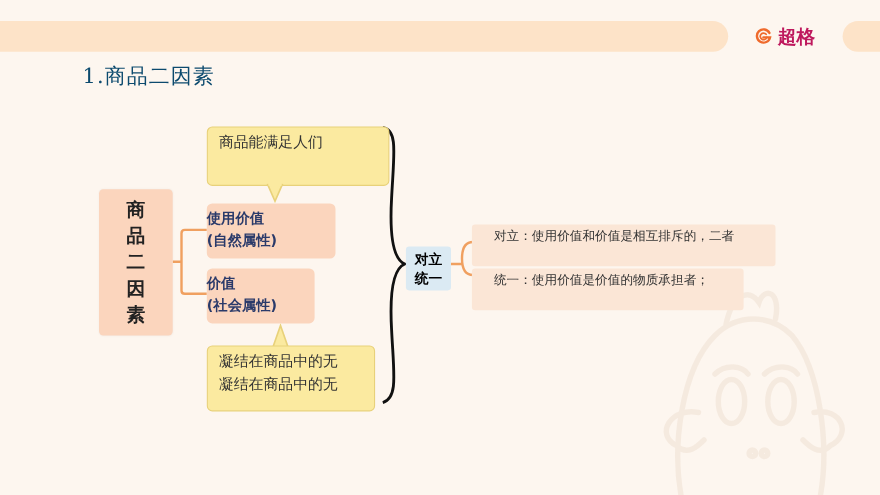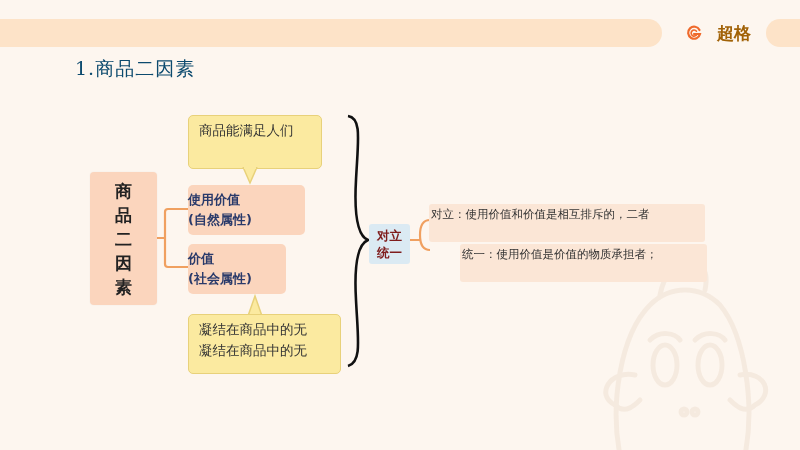--- a/index.html
+++ b/index.html
@@ -1,27 +1,27 @@
 <!DOCTYPE html>
 <html><head>
 <meta charset="utf-8">
 <style>
   html,body{margin:0;padding:0;}
   body{width:800px;height:450px;overflow:hidden;background:#fdf6ef;position:relative;font-family:"DejaVu Sans",sans-serif;}
   .topbar-left{position:absolute;left:-10px;top:19px;width:672px;height:28px;background:#fde3c8;border-radius:0 14px 14px 0;}
   .topbar-right{position:absolute;left:766px;top:19px;width:60px;height:28px;background:#fde3c8;border-radius:14px 0 0 14px;}
-  .logo{position:absolute;left:686px;top:22px;height:22px;display:flex;align-items:center;gap:15px;color:#a16207;font-weight:bold;font-size:17px;}
+  .logo{position:absolute;left:686px;top:22px;height:22px;display:flex;align-items:center;gap:5px;color:#be185d;font-weight:bold;font-size:17px;}
   .logo-icon{width:16px;height:16px;}
   .title{position:absolute;left:75px;top:56px;font-family:"DejaVu Serif",serif;font-size:19px;color:#0c4a6e;letter-spacing:1px;}
   .root{position:absolute;left:90px;top:172px;width:67px;height:133px;background:#fbd5bd;border-radius:4px;display:flex;flex-direction:column;align-items:center;justify-content:center;box-shadow:0 0 2px rgba(0,0,0,0.05);}
   .root span{font-weight:bold;font-size:17px;color:#222;line-height:24px;}
   .node{position:absolute;background:#fbd5bd;border-radius:5px;display:flex;flex-direction:column;align-items:flex-start;justify-content:center;color:#2a3a6a;font-weight:bold;font-size:13px;line-height:20px;}
   .callout{position:absolute;background:#fbeaa0;border:1.5px solid #e8d17a;border-radius:5px;color:#333;font-size:13.5px;line-height:21px;padding:4px 10px;box-sizing:border-box;}
-  .relation{position:absolute;left:369px;top:224px;width:41px;height:40px;background:#dbeaf3;border-radius:3px;display:flex;flex-direction:column;align-items:center;justify-content:center;font-weight:bold;font-size:12.5px;color:#7f1d1d;line-height:17px;}
-  .desc{position:absolute;background:#fbe6d6;border-radius:3px;font-size:11.5px;color:#333;line-height:17px;padding:2px 2px;box-sizing:border-box;}
+  .relation{position:absolute;left:369px;top:224px;width:41px;height:40px;background:#dbeaf3;border-radius:3px;display:flex;flex-direction:column;align-items:center;justify-content:center;font-weight:bold;font-size:12.5px;color:#000000;line-height:17px;}
+  .desc{position:absolute;background:#fbe6d6;border-radius:3px;font-size:11.5px;color:#333;line-height:17px;padding:2px 20px;box-sizing:border-box;}
   .watermark{position:absolute;left:580px;top:255px;width:200px;height:200px;opacity:0.6;}
 </style>
 </head>
 <body>
 
 <div class="topbar-left"></div>
 <div class="topbar-right"></div>
 <div class="logo">
   <svg class="logo-icon" viewBox="0 0 16 16">
     <path d="M13.5 5 A6 6 0 1 0 14 9 L8 9" fill="none" stroke="#ef6a2c" stroke-width="2.2" stroke-linecap="round"></path>
@@ -55,21 +55,21 @@
 </svg>
 
 <div class="root">
   <span>商</span>
   <span>品</span>
   <span>二</span>
   <span>因</span>
   <span>素</span>
 </div>
 
-<div class="callout" style="left:188px;top:115px;width:134px;height:54px;">
+<div class="callout" style="left:188px;top:115px;width:166px;height:54px;">
   <div>商品能满足人们</div>
 </div>
 <svg style="position:absolute;left:240px;top:167px;width:20px;height:18px;">
   <path d="M3 0 L10 16 L17 0" fill="#fbeaa0" stroke="#e8d17a" stroke-width="1.5"></path>
   <rect x="4" y="0" width="12" height="2" fill="#fbeaa0"></rect>
 </svg>
 
 <div class="node" style="left:188px;top:185px;width:117px;height:50px;">
   <span>使用价值</span>
   <span>(自然属性)</span>
@@ -89,15 +89,15 @@
 </div>
 
 <div class="relation">
   <span>对立</span>
   <span>统一</span>
 </div>
 
 <div class="desc" style="left:429px;top:204px;width:276px;height:38px;">
   <div>对立：使用价值和价值是相互排斥的，二者</div>
 </div>
-<div class="desc" style="left:429px;top:244px;width:247px;height:38px;margin-left:31px;">
+<div class="desc" style="left:429px;top:244px;width:247px;height:38px;">
   <div>统一：使用价值是价值的物质承担者；</div>
 </div>
 
 </body></html>

